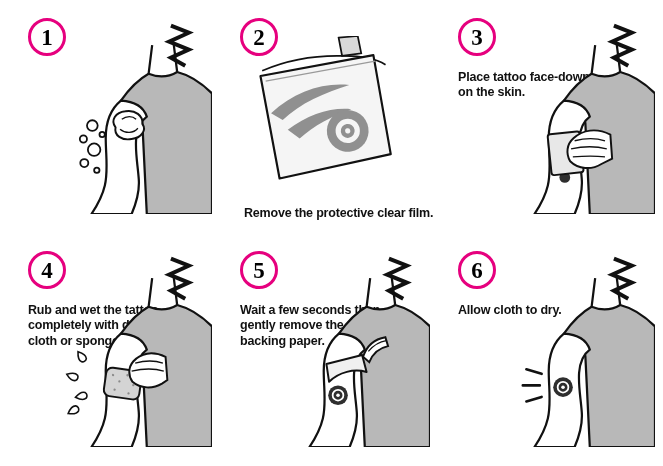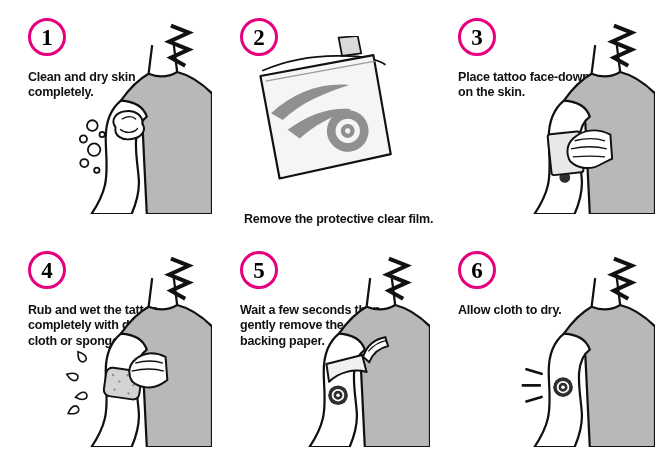--- a/index.html
+++ b/index.html
@@ -25,21 +25,21 @@
   }
   .caption{
     position:absolute;left:28px;top:70px;color:var(--ink);
     font-weight:700;font-size:12.5px;line-height:1.22;letter-spacing:-0.2px;
   }
   .p1 .caption{width:122px;}
   .p3 .caption{width:132px;}
   .p4 .caption{width:138px;}
   .p5 .caption{width:146px;}
   .p6 .caption{width:150px;}
-  .p2 .caption{left:32px;top:212px;width:196px;}
+  .p2 .caption{left:32px;top:206px;width:196px;}
   .art{position:absolute;}
   .arm-art{right:0;top:22px;width:152px;height:192px;}
   .p3 .arm-art,.p6 .arm-art{right:8px;}
   .sheet-art{left:22px;top:36px;width:178px;height:152px;}
   svg{display:block;width:100%;height:100%;}
 </style>
 </head>
 <body>
 
 <svg aria-hidden="true" style="position:absolute;width:0;height:0">
@@ -56,21 +56,20 @@
       <circle r="2" fill="#fff"></circle>
     </g>
     <path id="drop" d="M0 -7 C 3.5 -2.5 5.2 1.5 3.2 4.6 A 4.3 4.3 0 0 1 -3.2 4.6 C -5.2 1.5 -3.5 -2.5 0 -7 Z" fill="#fff" stroke="#111" stroke-width="1.8"></path>
   </defs>
 </svg>
 
 <div class="sheet">
 
   <div class="panel p1">
     <div class="badge">1</div>
-    <div class="caption">Clean and dry skin completely.</div>
     <div class="art arm-art">
       <svg viewBox="0 0 170 215" preserveAspectRatio="xMaxYMax meet">
         <use href="#arm-base"></use>
         <g>
           <path d="M62 118 C 56 110 62 101 73 100 C 84 98 93 105 92 114 C 97 121 91 130 80 131 C 69 133 60 127 62 118 Z" fill="#fff" stroke="#111" stroke-width="2.2"></path>
           <path d="M69 109 C 74 105 81 105 85 109 M67 120 C 73 125 82 125 87 119" fill="none" stroke="#111" stroke-width="1.5"></path>
         </g>
         <g fill="#fff" stroke="#111" stroke-width="2">
           <circle cx="36" cy="116" r="6"></circle>
           <circle cx="26" cy="131" r="4"></circle>

